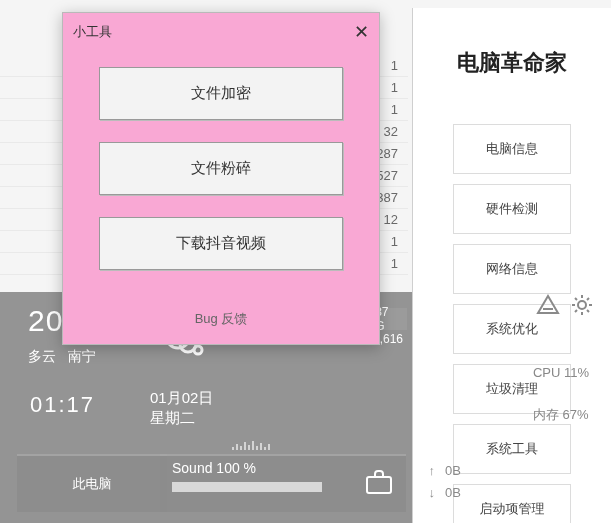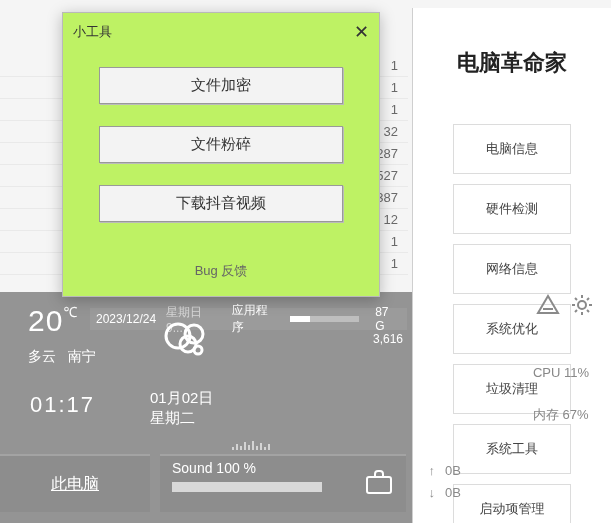--- a/index.html
+++ b/index.html
@@ -19,44 +19,44 @@
   
   .float-icons { position:absolute; right:16px; top:292px; display:flex; gap:8px; }
   .float-icons .ico { width:26px; height:26px; color:#8a8a8a; }
   .stat-lines { position:absolute; right:22px; top:365px; font-size:13px; color:#888; }
   .stat-lines div { margin-bottom:26px; }
   .arrows { position:absolute; right:176px; top:460px; font-size:13px; color:#8a8a8a; line-height:22px; }
   .netvals { position:absolute; right:138px; top:460px; font-size:13px; color:#8a8a8a; line-height:22px; text-align:left;}
   .netvals div{min-width:28px;}
 
   
-  .modal { position:absolute; left:62px; top:12px; width:318px; background:#bef264; border:1px solid #b9b9b9; box-shadow:0 3px 14px rgba(0,0,0,.25); }
+  .modal { position:absolute; left:62px; top:12px; width:318px; background:#f9a8d4; border:1px solid #b9b9b9; box-shadow:0 3px 14px rgba(0,0,0,.25); }
   .modal-head { display:flex; align-items:center; padding:8px 10px; font-size:13px; color:#333; }
   .modal-head .title { flex:1; }
   .modal-head .x { font-size:18px; cursor:pointer; font-family:Arial; }
   .modal-body { padding:16px 36px 8px; }
-  .big-btn { display:block; width:100%; padding:8px 0; margin-bottom:22px; border:1px solid #999; background:#f3f3f3; font-size:15px; color:#333; cursor:pointer; box-shadow:1px 1px 0 #bbb; }
+  .big-btn { display:block; width:100%; padding:16px 0; margin-bottom:22px; border:1px solid #999; background:#f3f3f3; font-size:15px; color:#333; cursor:pointer; box-shadow:1px 1px 0 #bbb; }
   .modal-foot { text-align:center; padding:10px 0 16px; font-size:13px; color:#666; cursor:pointer; }
 
   
   .widget { position:absolute; left:0; top:292px; width:413px; height:231px; background:rgba(120,120,120,.78); color:#fff; }
   .tabstrip { position:absolute; top:16px; left:90px; right:6px; height:22px; background:rgba(160,160,160,.6); font-size:12px; display:flex; align-items:center; padding:0 6px; gap:10px; }
   .tabstrip .sep{opacity:.6}
   .tabstrip .bar { margin-left:auto; width:70px; height:6px; background:rgba(255,255,255,.35); position:relative; }
   .tabstrip .bar::after{content:"";position:absolute;left:0;top:0;height:100%;width:30%;background:#fff;}
   .tabstrip .gval{margin-left:6px;}
 
   .temp { position:absolute; left:28px; top:10px; font-size:30px; font-weight:300; letter-spacing:1px;}
   .temp sup{font-size:14px; vertical-align:14px;}
   .wx { position:absolute; left:28px; top:56px; font-size:14px; }
   .cloud { position:absolute; left:158px; top:22px; }
   .clock { position:absolute; left:30px; top:100px; font-size:22px; font-weight:300; letter-spacing:2px;}
   .date { position:absolute; left:150px; top:96px; font-size:15px; line-height:20px; }
 
-  .thispc { position:absolute; left:0; top:162px; width:150px; height:58px; background:rgba(140,140,140,.85); display:flex; align-items:center; justify-content:center; font-size:16px; border-top:2px solid rgba(255,255,255,.2);text-decoration:underline;}
+  .thispc { position:absolute; left:17px; top:162px; width:150px; height:58px; background:rgba(140,140,140,.85); display:flex; align-items:center; justify-content:center; font-size:13px; border-top:2px solid rgba(255,255,255,.2);}
   .sound  { position:absolute; left:160px; top:162px; width:246px; height:58px; background:rgba(140,140,140,.85); padding:4px 12px; border-top:2px solid rgba(255,255,255,.2); display:flex; align-items:flex-start;}
   .sound .lbl{font-size:14px;}
   .sound .sbar{ margin-top:6px; width:150px; height:10px; background:rgba(255,255,255,.25); position:relative;}
   .sound .sbar::after{content:"";position:absolute;left:0;top:0;height:100%;width:100%;background:rgba(255,255,255,.55);}
   .brief { position:absolute; right:12px; top:12px; }
 
   .tinybars { position:absolute; left:232px; top:148px; display:flex; gap:2px; align-items:flex-end; height:10px;}
   .tinybars i{ width:2px; background:rgba(255,255,255,.6); display:block;}
 </style>
 </head>

